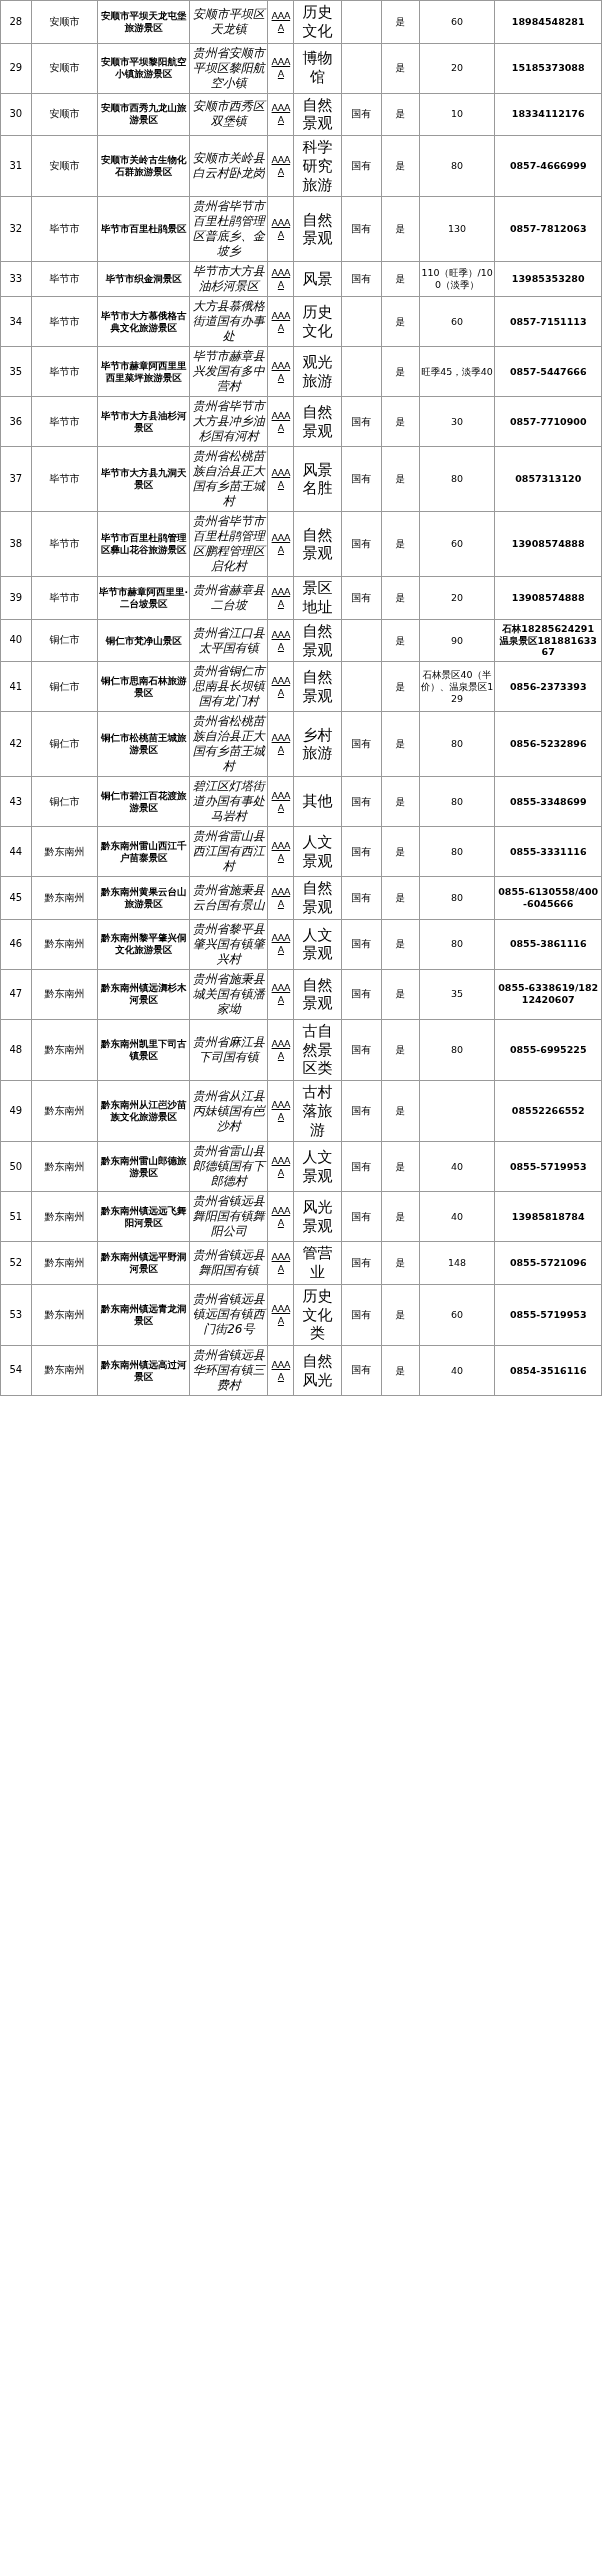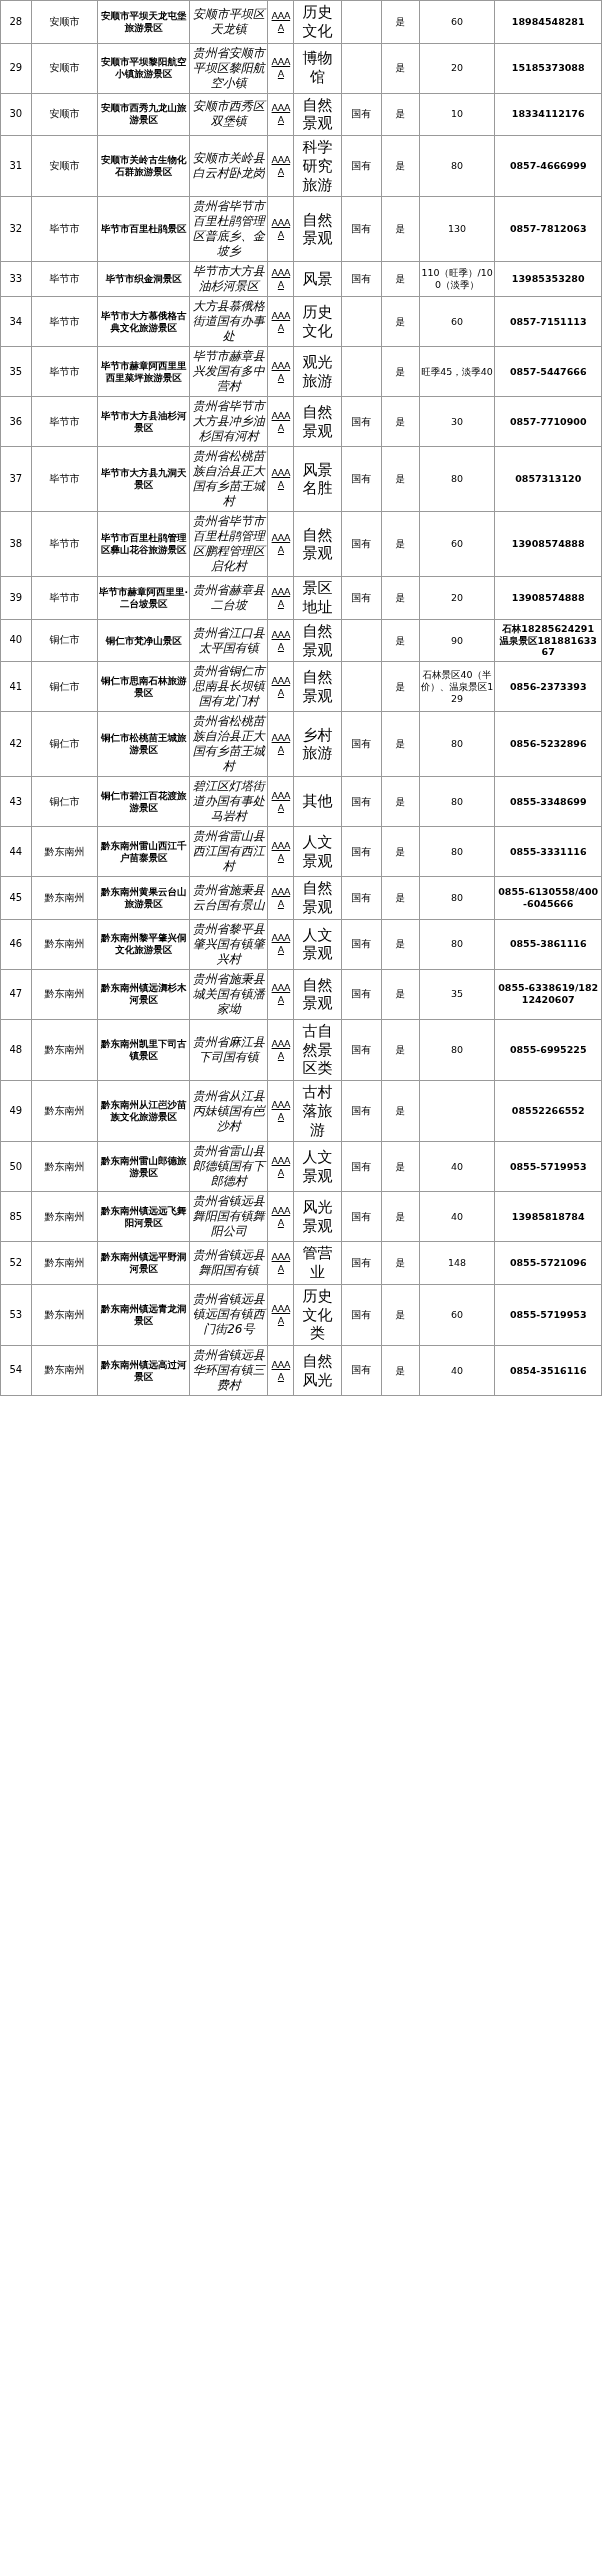--- a/index.html
+++ b/index.html
@@ -343,21 +343,21 @@
           <td class="name">黔东南州雷山郎德旅游景区</td>
           <td class="addr">贵州省雷山县郎德镇国有下郎德村</td>
           <td class="level">AAAA</td>
           <td class="type">人文景观</td>
           <td class="own">国有</td>
           <td class="open">是</td>
           <td class="price">40</td>
           <td class="phone">0855-5719953</td>
         </tr>
         <tr>
-          <td class="idx">85</td>
+          <td class="idx">51</td>
           <td class="city">黔东南州</td>
           <td class="name">黔东南州镇远远飞舞阳河景区</td>
           <td class="addr">贵州省镇远县舞阳国有镇舞阳公司</td>
           <td class="level">AAAA</td>
           <td class="type">风光景观</td>
           <td class="own">国有</td>
           <td class="open">是</td>
           <td class="price">40</td>
           <td class="phone">13985818784</td>
         </tr>

